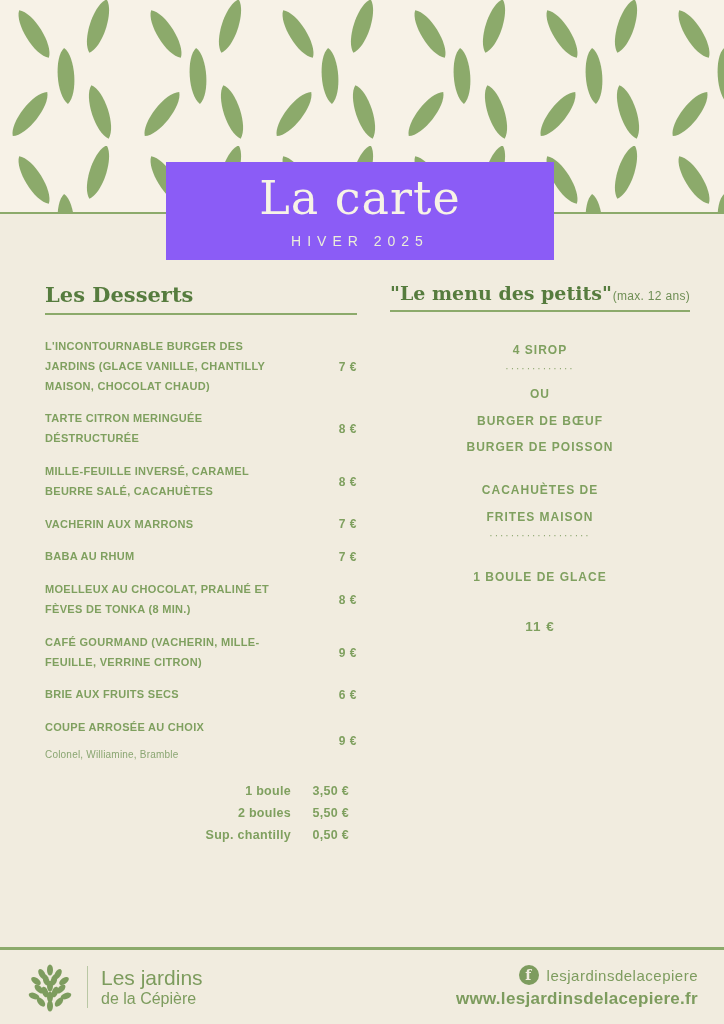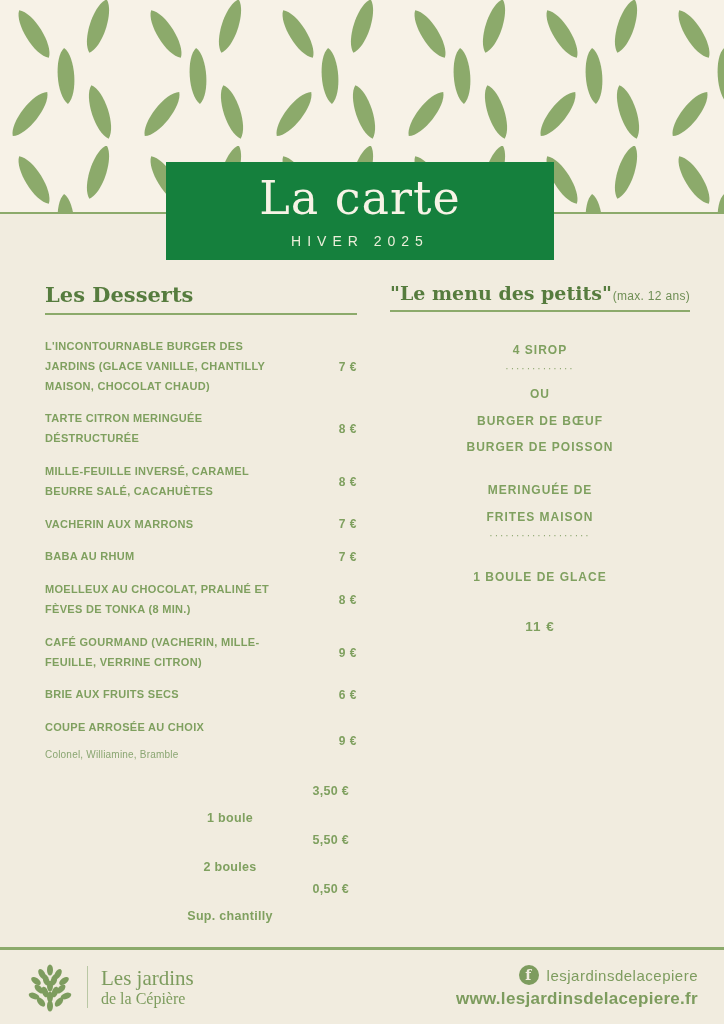--- a/index.html
+++ b/index.html
@@ -6,21 +6,21 @@
   .page{
     position:relative;width:724px;height:1024px;margin:0 auto;
     background:#f1ecdf;overflow:hidden;
     font-family:"Liberation Sans",sans-serif;
   }
   
   .pattern-band{position:absolute;top:0;left:0;display:block;}
   .band-line{position:absolute;top:212px;left:0;width:724px;height:2px;background:#8caa6b;}
   .title-box{
     position:absolute;left:166px;top:162px;width:388px;height:98px;
-    background:#15803d;text-align:center;color:#f7f3e6;
+    background:#8b5cf6;text-align:center;color:#f7f3e6;
   }
   .title-main{
     font-family:"DejaVu Serif",serif;font-weight:400;font-size:46px;
     line-height:1;margin-top:13px;letter-spacing:1px;
   }
   .title-sub{margin-top:12px;font-size:14px;letter-spacing:6px;color:#ebeeda;}
   
   .col{position:absolute;top:282px;}
   .col-left{left:45px;width:312px;}
   .col-right{left:390px;width:300px;}
@@ -39,21 +39,21 @@
   .menu-item{display:flex;align-items:center;margin-bottom:13px;gap:16px;}
   .mi-text{flex:1;padding-right:8px;}
   .mi-name{
     font-weight:700;font-size:11px;letter-spacing:.3px;line-height:1.8;
     color:#7fa05f;
   }
   .mi-sub{font-size:10px;line-height:1.6;color:#8aa672;letter-spacing:.2px;margin-top:9px;}
   .mi-options{margin-top:5px;}
   .opt-row{display:flex;justify-content:flex-end;font-size:12.5px;line-height:1.75;
     color:#7fa05f;font-weight:700;letter-spacing:.3px;}
-  .opt-label{min-width:122px;text-align:center;margin-top:27px;}
+  .opt-label{min-width:122px;text-align:right;}
   .opt-price{min-width:58px;text-align:right;}
   .mi-price{
     min-width:40px;text-align:right;font-weight:700;font-size:12px;
     color:#7fa05f;letter-spacing:.5px;white-space:nowrap;
   }
   
   .kids-lines{margin-top:30px;text-align:center;}
   .k-line{
     font-weight:700;font-size:12px;letter-spacing:1px;color:#7fa05f;
     margin-top:10px;line-height:1.4;
@@ -61,21 +61,21 @@
   .k-dots{font-weight:400;font-size:10px;letter-spacing:2px;color:#8aa56c;margin-top:3px;}
   .k-gap{margin-top:26px;}
   .k-price{margin-top:32px;font-size:13.5px;}
   
   .footer-line{position:absolute;top:947px;left:0;width:724px;height:3px;background:#8caa6b;}
   .footer{
     position:absolute;top:950px;left:0;width:724px;height:74px;
     display:flex;justify-content:space-between;align-items:center;
     padding:0 26px;box-sizing:border-box;
   }
-  .brand{display:flex;align-items:center;gap:13px;font-family:Liberation Serif, serif;}
+  .brand{display:flex;align-items:center;gap:13px;}
   .brand-divider{width:1px;height:42px;background:#b9c7a4;}
   .brand-text{color:#7d9c5e;line-height:1.15;}
   .brand-l1{font-size:21px;}
   .brand-l2{font-size:16px;}
   .socials{text-align:right;color:#7d9c5e;}
   .fb-row{display:flex;align-items:center;justify-content:flex-end;gap:8px;
     font-size:15px;letter-spacing:.5px;cursor:pointer;}
   .fb-icon{
     width:20px;height:20px;border-radius:50%;background:#7d9c5e;color:#f1ecdf;
     display:flex;align-items:center;justify-content:center;
@@ -215,21 +215,21 @@
     <h2 class="col-heading">
       <span>"Le menu des petits"</span>
       <span class="heading-note">(max. 12 ans)</span>
     </h2>
     <div class="kids-lines">
         <div class="k-line k-item">4 SIROP</div>
         <div class="k-line k-dots">·············</div>
         <div class="k-line k-item">OU</div>
         <div class="k-line k-item">BURGER DE BŒUF</div>
         <div class="k-line k-item">BURGER DE POISSON</div>
-        <div class="k-line k-item k-gap">MERINGUÉE DE</div>
+        <div class="k-line k-item k-gap">CACAHUÈTES DE</div>
         <div class="k-line k-item">FRITES MAISON</div>
         <div class="k-line k-dots">···················</div>
         <div class="k-line k-item k-gap">1 BOULE DE GLACE</div>
         <div class="k-line k-price">11 €</div>
       </div>
   </div>
 
   <div class="footer-line"></div>
   <div class="footer">
     <div class="brand">

